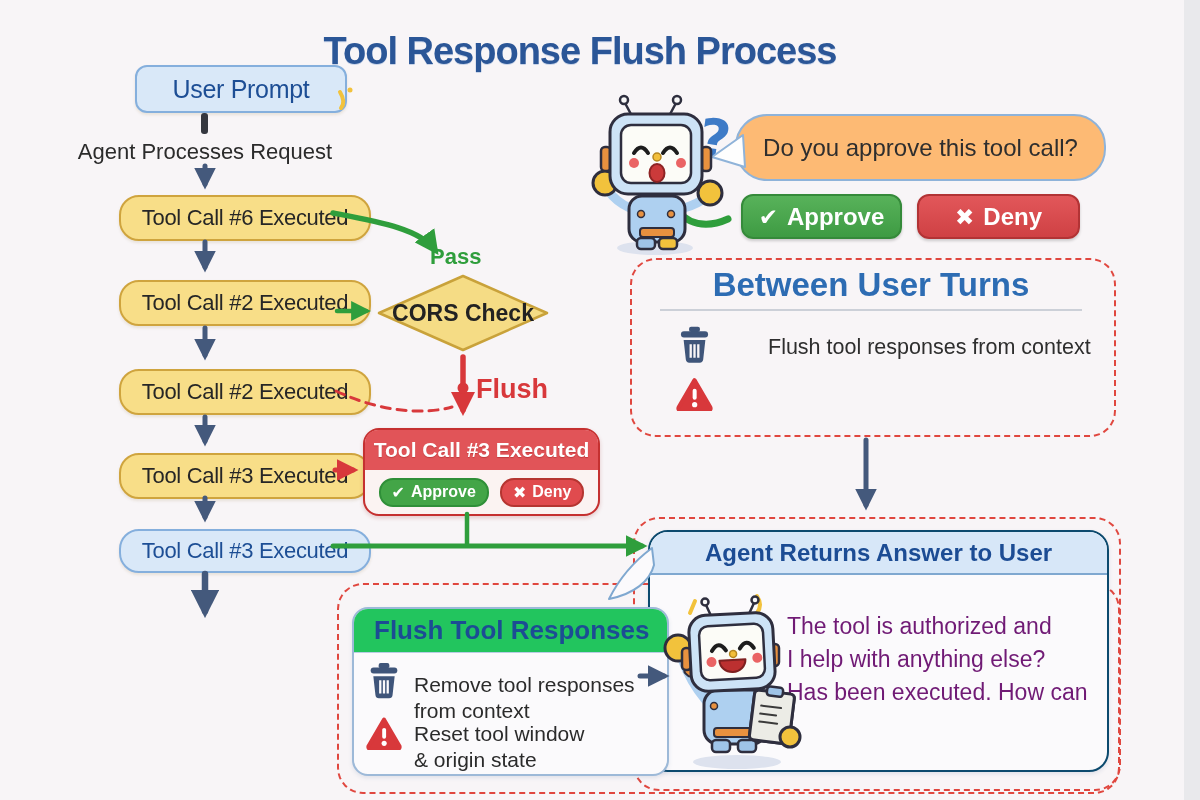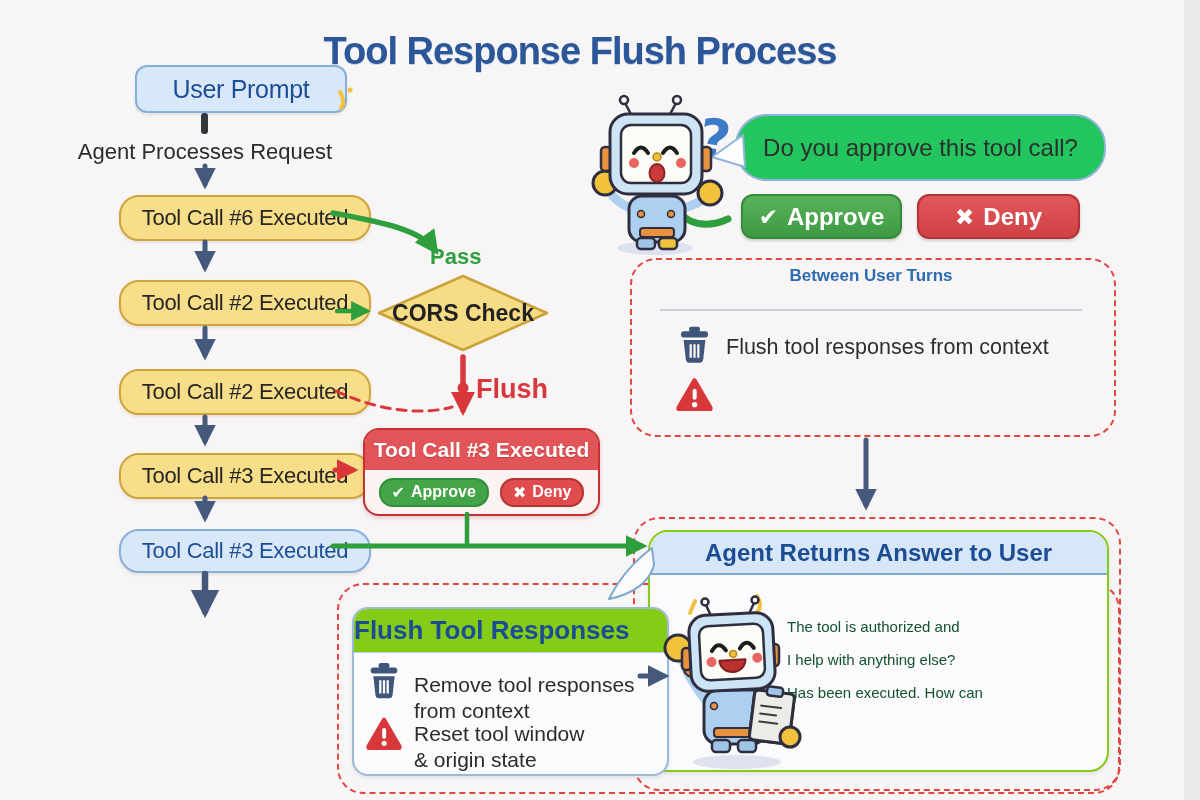--- a/index.html
+++ b/index.html
@@ -28,49 +28,49 @@
   .red-card-body{position:absolute;left:0;top:40px;right:0;bottom:0;display:flex;align-items:center;
             justify-content:center;gap:11px;}
   .mini-btn{display:flex;align-items:center;gap:6px;border-radius:14px;color:#fff;font-size:16px;
             font-weight:bold;padding:3px 11px;}
   .mini-approve{background:#43a547;border:2px solid #2f8f38;}
   .mini-deny{background:#e04b4e;border:2px solid #b53531;}
   .glyph{font-family:"DejaVu Sans",sans-serif;}
   
   .question-mark{left:699px;top:108px;font-size:54px;font-weight:bold;color:#3e7bc7;transform:rotate(8deg);
             font-family:"DejaVu Sans",sans-serif;}
-  .speech-bubble{left:735px;top:114px;width:367px;height:63px;background:#22c55e;border:2px solid #8fb3d9;
+  .speech-bubble{left:735px;top:114px;width:367px;height:63px;background:#fdba74;border:2px solid #8fb3d9;
             border-radius:32px;display:flex;align-items:center;justify-content:center;
             font-size:24px;color:#2e2e2e;}
   .big-btn{height:41px;border-radius:12px;display:flex;align-items:center;justify-content:center;gap:9px;
             color:#fff;font-size:24px;font-weight:bold;box-shadow:0 2px 3px rgba(0,0,0,.18);}
   .big-approve{left:741px;top:194px;width:157px;background:linear-gradient(#58b25a,#3e9b43);border:2.5px solid #358a3a;}
   .big-deny{left:917px;top:194px;width:159px;background:linear-gradient(#e2575a,#cf4144);border:2.5px solid #b23335;}
   .big-btn .glyph{font-size:23px;}
   
   .dashed{border:2.5px dashed #e0473f;border-radius:26px;background:transparent;}
   .between-panel{left:630px;top:258px;width:482px;height:175px;}
-  .between-title{left:630px;top:266px;width:482px;text-align:center;font-size:17px;font-weight:bold;color:#2d6cb3;}
+  .between-title{left:630px;top:266px;width:482px;text-align:center;font-size:33px;font-weight:bold;color:#2d6cb3;}
   .between-divider{left:660px;top:309px;width:422px;height:2px;background:#ccd0d8;}
   .item-text{font-size:21.5px;color:#2e2e2e;}
   .dash-outer{left:337px;top:583px;width:779px;height:207px;}
   .dash-agent{left:633px;top:517px;width:484px;height:270px;}
   
-  .agent-box{left:648px;top:530px;width:457px;height:238px;background:#fbfafc;border:2px solid #84cc16;
+  .agent-box{left:648px;top:530px;width:457px;height:238px;background:#fbfafc;border:2px solid #0c4a6e;
             border-radius:20px;box-shadow:0 2px 4px rgba(60,90,140,.12);}
   .agent-header{position:absolute;left:0;top:0;right:0;height:41px;background:#d7e7f8;
             border-bottom:2px solid #7fa8d0;border-radius:18px 18px 0 0;display:flex;align-items:center;
             justify-content:center;font-size:24px;font-weight:bold;color:#1c4c94;}
-  .agent-msg{left:787px;top:610px;width:320px;font-size:15px;color:#14532d;line-height:33px;}
+  .agent-msg{left:787px;top:610px;width:320px;font-size:23px;color:#701a75;line-height:33px;}
   
   .flush-card{left:352px;top:607px;width:313px;height:165px;background:#fbfafc;border:2px solid #9db9d8;
             border-radius:16px;box-shadow:0 2px 4px rgba(60,90,140,.12);}
-  .flush-header{position:absolute;left:0;top:0;right:0;height:43px;background:#84cc16;
+  .flush-header{position:absolute;left:0;top:0;right:0;height:43px;background:#22c55e;
             border-bottom:1px solid #b9cde4;border-radius:14px 14px 0 0;line-height:43px;
-            font-size:26px;font-weight:bold;color:#1c4c94;}
+            padding-left:20px;font-size:26px;font-weight:bold;color:#1c4c94;}
   .flush-line{font-size:21px;color:#2b2b2b;line-height:26px;}
   svg.overlay{position:absolute;left:0;top:0;pointer-events:none;}
   .icon-svg{display:block;}
 </style>
 </head>
 <body>
 
 <div id="canvas">
 
   <div class="abs dashed dash-agent"></div>
@@ -120,21 +120,21 @@
   <div class="abs" style="left:678px;top:326px">
     <svg class="icon-svg" width="33" height="38" viewBox="0 0 24 28">
       <g fill="#3f557a">
           <rect x="8" y="0.5" width="8" height="4" rx="1.5"></rect>
       <rect x="2" y="3.8" width="20" height="4.6" rx="2.2"></rect>
       <path d="M4 10.4 h16 l-1.6 14.3 a2.6 2.6 0 0 1 -2.6 2.3 h-7.6 a2.6 2.6 0 0 1 -2.6 -2.3 z"></path>
         </g>
       <path d="M9.2 13.4 v10 M12 13.4 v10 M14.8 13.4 v10" stroke="#f8f5f7" stroke-width="1.7" fill="none"></path>
     </svg>
   </div>
-  <div class="abs item-text" style="left:726px;top:335px">Flush tool responses from context</div>
+  <div class="abs item-text" style="left:768px;top:335px">Flush tool responses from context</div>
   <div class="abs" style="left:676px;top:377px">
     <svg class="icon-svg" width="37" height="34" viewBox="0 0 24 22">
       <path d="M12 2 L22.3 19.6 a1.7 1.7 0 0 1 -1.5 2.4 H3.2 a1.7 1.7 0 0 1 -1.5 -2.4 Z" fill="#d8383b" stroke="#d8383b" stroke-width="2.6" stroke-linejoin="round"></path>
       <rect x="10.8" y="7.6" width="2.6" height="7.2" rx="1.3" fill="#fff"></rect>
       <circle cx="12.1" cy="17.9" r="1.7" fill="#fff"></circle>
     </svg>
   </div>
 
   <div class="abs agent-box">
     <div class="agent-header">Agent Returns Answer to User</div>

